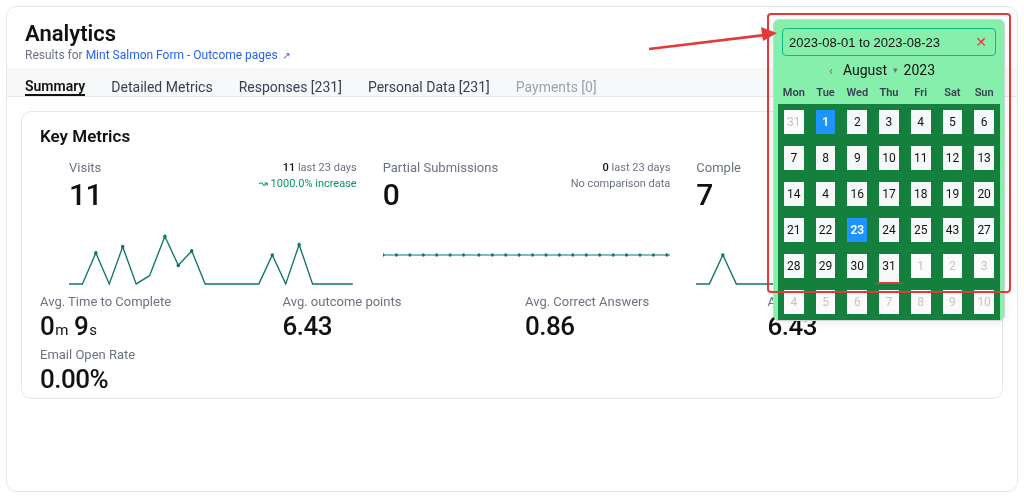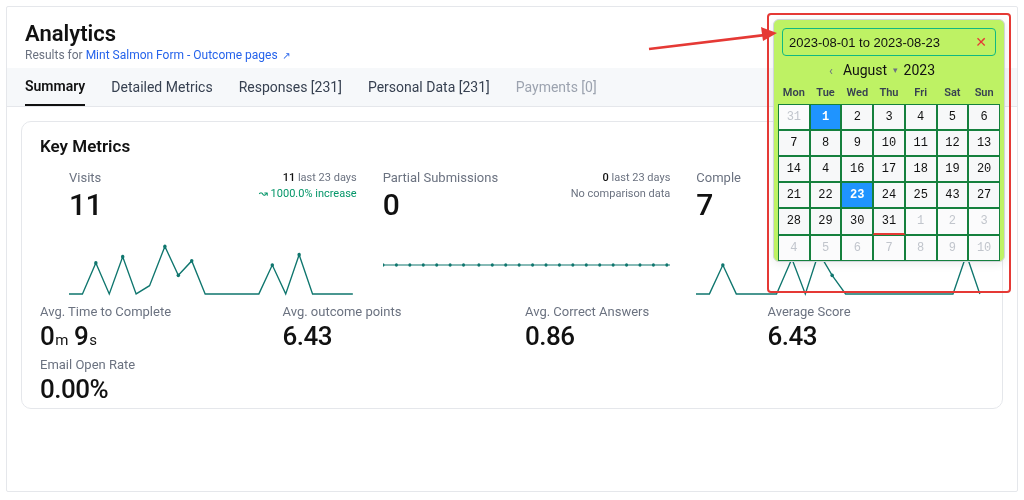--- a/index.html
+++ b/index.html
@@ -8,21 +8,21 @@
     background: #fff;
     color: #111;
     width: 1024px;
     height: 500px;
     overflow: hidden;
     position: relative;
   }
   .page {
     background: #fff;
     border: 1px solid #e5e7eb;
-    border-radius: 2px;
+    border-radius: 10px;
     margin: 6px;
     height: 486px;
     position: relative;
     overflow: hidden;
   }
   .header {
     padding: 14px 18px 6px 18px;
   }
   .title {
     font-size: 22px;
@@ -39,21 +39,20 @@
 
   .tabs {
     display: flex;
     gap: 26px;
     padding: 10px 18px 0 18px;
     border-bottom: 1px solid #e5e7eb;
     font-size: 14px;
     background: #f6f8fa;
   }
   .tab {
-    padding-bottom: 10px;
     color: #374151;
     cursor: pointer;
     display: flex;
     align-items: center;
     gap: 4px;
   }
   .tab.active {
     color: #111;
     font-weight: 600;
     border-bottom: 2px solid #111;
@@ -126,21 +125,21 @@
   .metric2 { flex:1; }
   .metric2 .metric-value { font-size: 26px; }
   .erow3 { margin-top: 6px; }
 
   
   .datepicker {
     position:absolute;
     top: 12px;
     right: 12px;
     width: 232px;
-    background:#bef264;
+    background:#86efac;
     border:1px solid #d1d5db;
     border-radius:6px;
     box-shadow: 0 2px 10px rgba(0,0,0,0.08);
     z-index: 30;
     font-size:12px;
     padding: 4px 4px 0 4px;
   }
   .dp-highlight {
     position:absolute;
     top:6px; right:6px;
@@ -173,25 +172,24 @@
   .dp-year { font-size:14px; }
   .dp-caret { font-size:9px; color:#6b7280; }
   .dp-grid {
     display:grid;
     grid-template-columns: repeat(7, 1fr);
     text-align:center;
   }
   .dp-dow { color:#374151; font-weight:600; font-size:11px; padding:4px 0 5px;}
   .dp-cell {
     padding:5px 0;
-    border:1px solid #15803d;
+    border:6px solid #15803d;
     color:#111;
     background:#f7f8f9;
     cursor:pointer;
-    font-family:Liberation Mono, monospace;
   }
   .dp-cell.out { color:#c1c5cc; background:#fbfbfc;}
   .dp-cell.sel { background:#1f94ff; color:#fff; font-weight:600;}
   .dp-cell.today-strip { border-bottom:2px solid #e53935; }
 
   
   .arrow {
     position:absolute;
     top:20px;
     left:640px;

